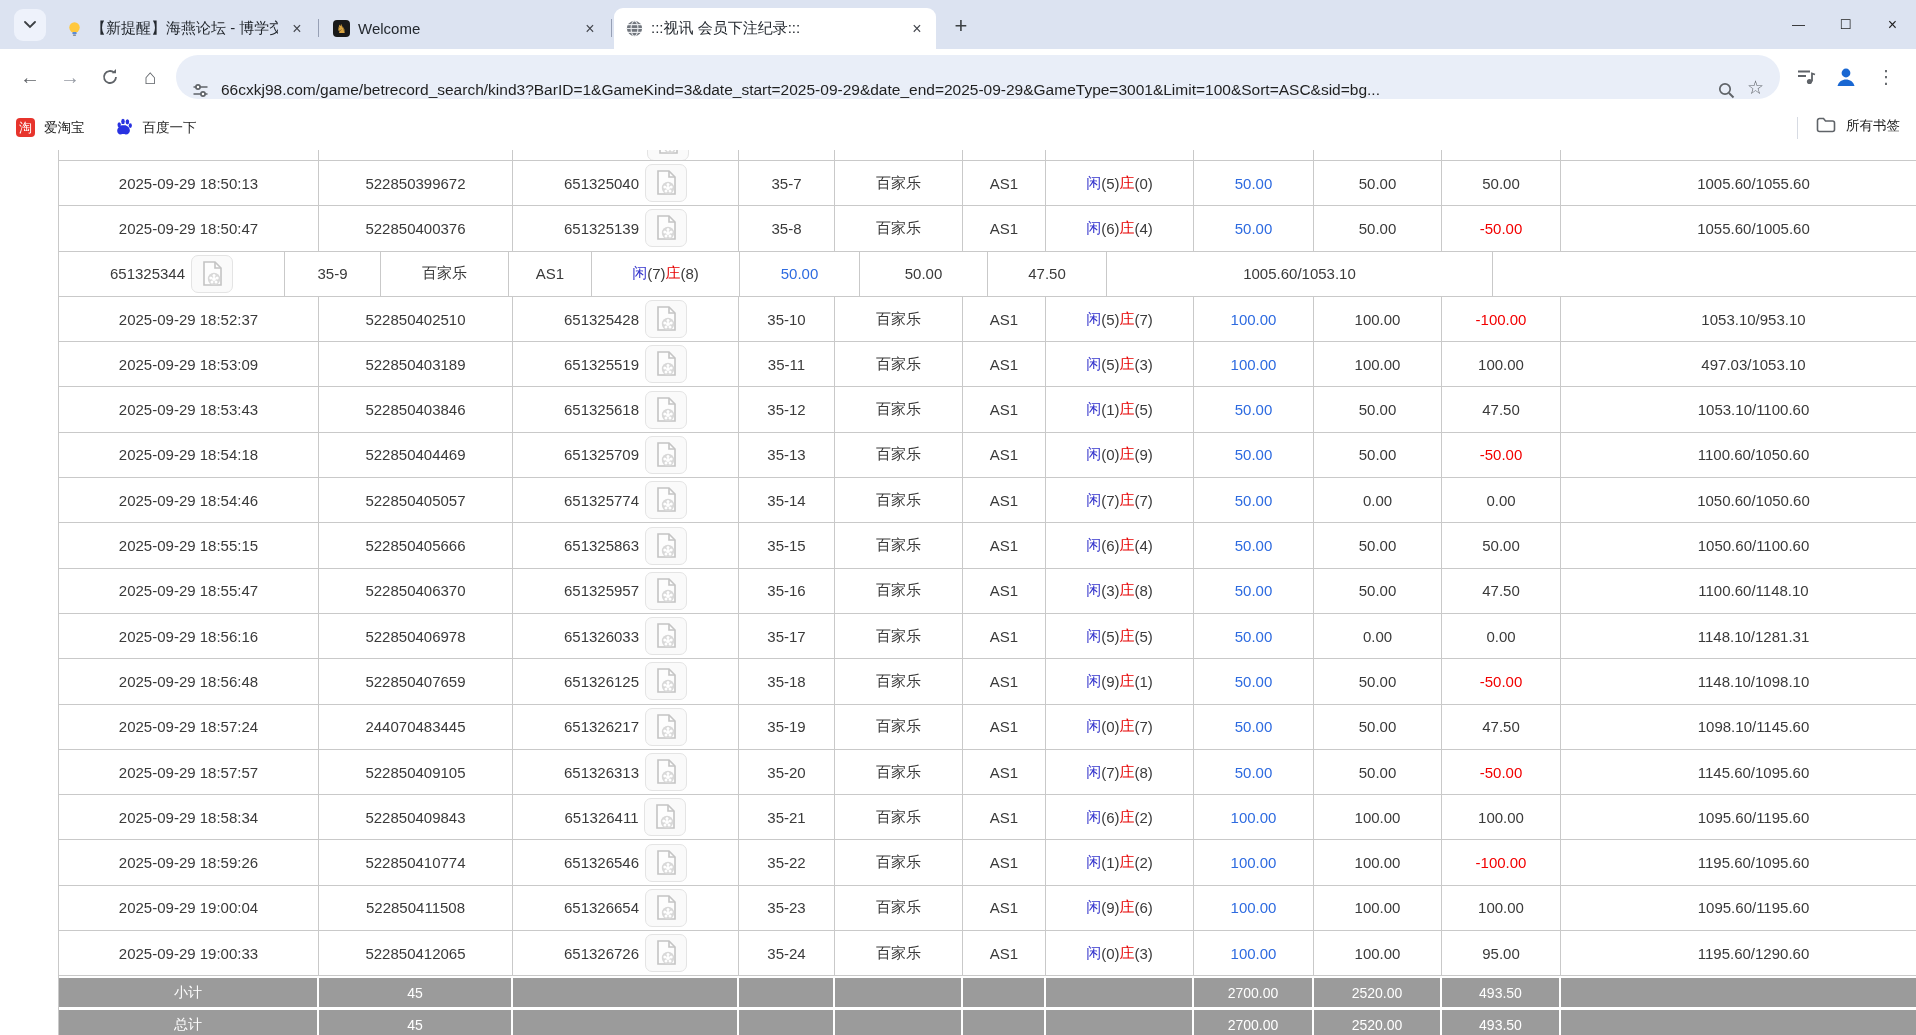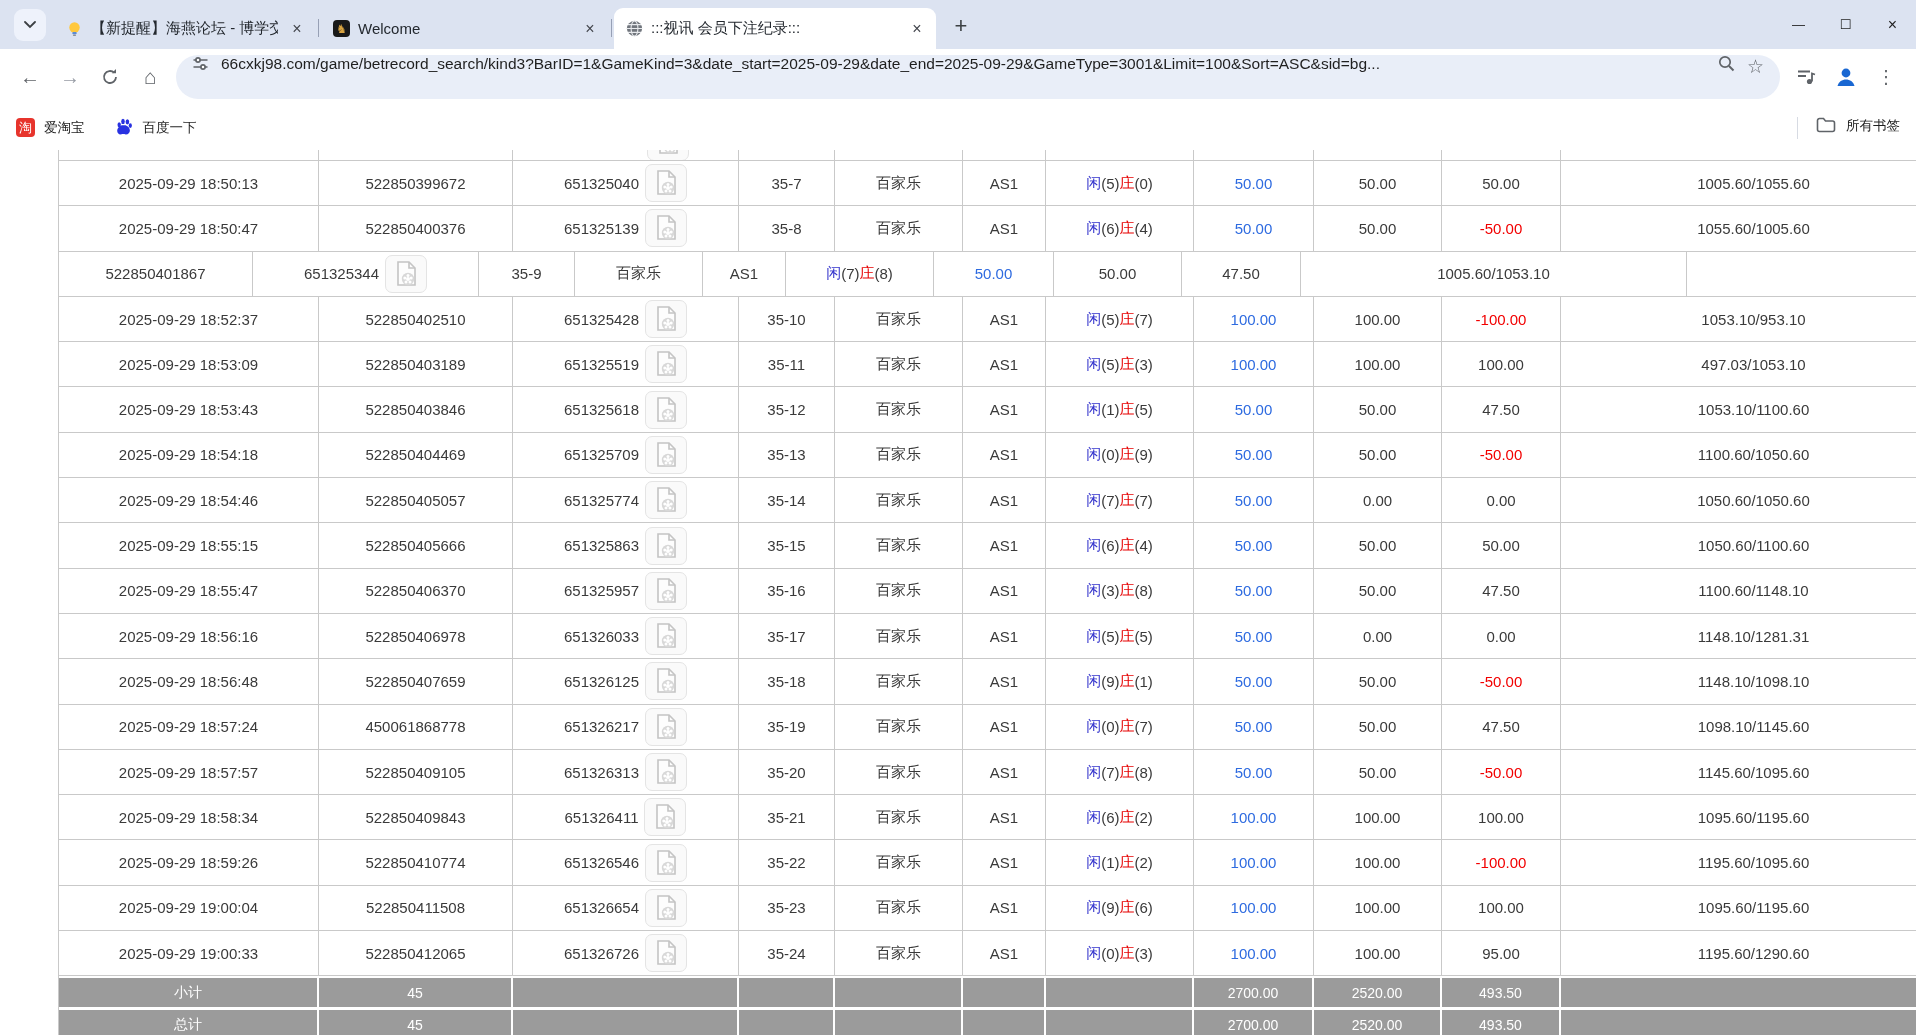--- a/index.html
+++ b/index.html
@@ -21,21 +21,21 @@
   .win-btn{width:47px;height:100%;display:grid;place-items:center;font-size:13px;color:#1f1f1f;cursor:pointer;}
   .favicon{width:17px;height:17px;flex:none;display:grid;place-items:center;}
   .fav-dark{width:17px;height:17px;border-radius:4px;background:#191919;display:grid;place-items:center;color:#d9a441;font-size:12px;line-height:1;}
   .fav-tao{width:19px;height:19px;border-radius:4px;background:#e7342c;display:grid;place-items:center;color:#fff;font-size:13px;line-height:1;}
 
   
   .toolbar{height:56px;display:flex;align-items:center;background:#fff;padding:0 10px;}
   .nav-btn{width:40px;height:40px;border-radius:50%;display:grid;place-items:center;font-size:20px;color:#5f6368;flex:none;cursor:pointer;}
   .nav-btn.fwd{color:#969ba4;}
   .home-glyph{font-size:21px;}
-  .omnibox{flex:1;height:44px;border-radius:22px;background:#e9eef8;display:flex;align-items:flex-start;padding:0 16px;margin:0 6px;gap:12px;min-width:0;}
+  .omnibox{flex:1;height:44px;border-radius:22px;background:#e9eef8;display:flex;align-items:flex-end;padding:0 16px;margin:0 6px;gap:12px;min-width:0;}
   .url{flex:1;font-size:15.5px;color:#1f1f1f;white-space:nowrap;overflow:hidden;min-width:0;}
   .ob-icon{flex:none;display:grid;place-items:center;cursor:pointer;}
   .star-glyph{font-size:19px;color:#5f6368;}
   .kebab{font-size:18px;color:#5f6368;}
 
   
   .bookmarks{height:45px;background:#fff;display:flex;align-items:center;padding:0 16px;font-size:13.5px;color:#1f1f1f;}
   .bm{display:flex;align-items:center;gap:9px;margin-right:30px;cursor:pointer;}
   .bm-right{margin-left:auto;display:flex;align-items:flex-start;gap:10px;cursor:pointer;}
   .bm-sep{width:1px;height:22px;background:#d7dbe3;margin-right:8px;}
@@ -293,21 +293,20 @@
               <div class="">(6) </div>
               <div class="zhuang">庄</div>
               <div class="">(4)</div>
             </div>
             <div class="tcell c7 blue">50.00</div>
             <div class="tcell c8">50.00</div>
             <div class="tcell c9 neg">-50.00</div>
             <div class="tcell c10">1055.60/1005.60</div>
           </div>
           <div class="trow">
-            <div class="tcell c1">522850401867</div>
             <div class="tcell c2">
               <div class="">651325344</div>
               <div class="vid-btn">
                 <svg width="22" height="26" viewBox="0 0 22 26">
                   <path d="M3 1h11l6 6v17H3z" fill="#fdfdfd" stroke="#c4c4c4" stroke-width="1.6"></path>
                   <path d="M14 1v6h6" fill="none" stroke="#c4c4c4" stroke-width="1.6"></path>
                   <circle cx="13" cy="18" r="6.2" fill="#d8d8d8"></circle>
                   <circle cx="13" cy="18" r="2" fill="#fff"></circle>
                   <circle cx="13" cy="14.6" r="1.5" fill="#fff"></circle>
                   <circle cx="9.8" cy="16.9" r="1.5" fill="#fff"></circle>
@@ -623,21 +622,21 @@
               <div class="zhuang">庄</div>
               <div class="">(1)</div>
             </div>
             <div class="tcell c7 blue">50.00</div>
             <div class="tcell c8">50.00</div>
             <div class="tcell c9 neg">-50.00</div>
             <div class="tcell c10">1148.10/1098.10</div>
           </div>
           <div class="trow">
             <div class="tcell c0">2025-09-29 18:57:24</div>
-            <div class="tcell c1">450061868778</div>
+            <div class="tcell c1">244070483445</div>
             <div class="tcell c2">
               <div class="">651326217</div>
               <div class="vid-btn">
                 <svg width="22" height="26" viewBox="0 0 22 26">
                   <path d="M3 1h11l6 6v17H3z" fill="#fdfdfd" stroke="#c4c4c4" stroke-width="1.6"></path>
                   <path d="M14 1v6h6" fill="none" stroke="#c4c4c4" stroke-width="1.6"></path>
                   <circle cx="13" cy="18" r="6.2" fill="#d8d8d8"></circle>
                   <circle cx="13" cy="18" r="2" fill="#fff"></circle>
                   <circle cx="13" cy="14.6" r="1.5" fill="#fff"></circle>
                   <circle cx="9.8" cy="16.9" r="1.5" fill="#fff"></circle>

